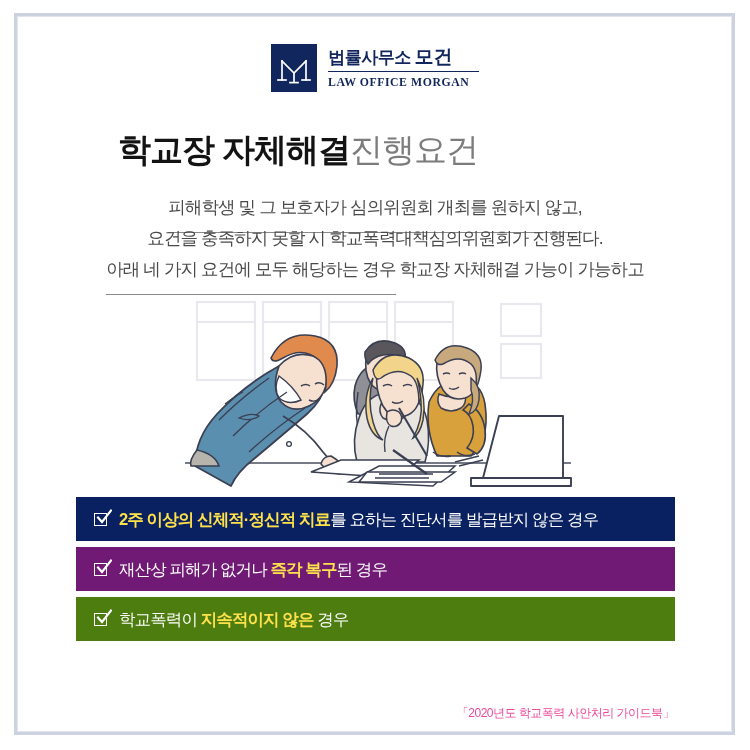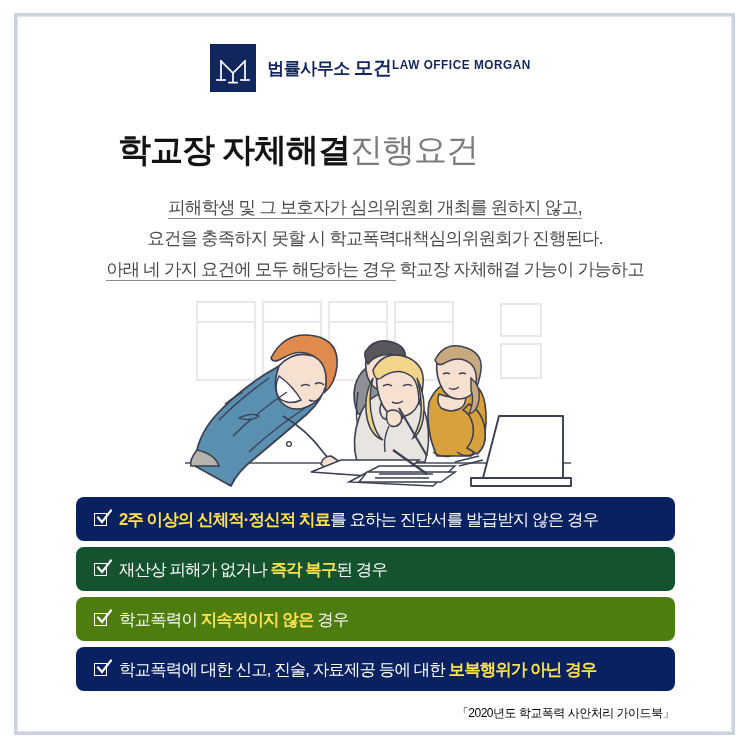--- a/index.html
+++ b/index.html
@@ -50,21 +50,22 @@
   .logo-mark {
     width: 46px;
     height: 48px;
     background: #12265e;
     display: block;
     flex: 0 0 auto;
   }
   .logo-text {
     margin-left: 11px;
     display: flex;
-    flex-direction: row;
+    flex-direction: column;
+    font-family: Liberation Serif, serif;
   }
   .logo-kr {
     font-size: 17px;
     font-weight: bold;
     color: #12265e;
     letter-spacing: -0.5px;
     line-height: 20px;
     white-space: nowrap;
   }
   .logo-kr .logo-kr-strong {
@@ -117,21 +118,21 @@
     text-align: center;
     font-size: 17.5px;
     line-height: 31px;
     color: #4a4a4a;
     letter-spacing: -0.9px;
     white-space: nowrap;
   }
   #lead-paragraph .p-line { display: block; }
   #lead-paragraph .p-underline {
     border-bottom: 1px solid #8a8a8a;
-    padding-bottom: 1px;
+    padding-bottom: 15px;
   }
 
   
   #illustration {
     position: absolute;
     left: 183px;
     top: 300px;
     width: 390px;
     height: 195px;
   }
@@ -145,21 +146,20 @@
     width: 599px;
   }
   .check-row {
     height: 44px;
     background: #0a2161;
     display: flex;
     align-items: center;
     margin-bottom: 6px;
     box-sizing: border-box;
     padding-left: 18px;
-    border-radius: 8px;
   }
   .check-box {
     flex: 0 0 auto;
     width: 15px;
     height: 15px;
     position: relative;
     margin-right: 10px;
   }
   .check-box .cb-square {
     position: absolute;
@@ -192,21 +192,21 @@
     color: #ffffff;
     font-weight: normal;
   }
 
   
   #source-caption {
     position: absolute;
     right: 76px;
     top: 705px;
     font-size: 12px;
-    color: #000000;
+    color: #ec4899;
     letter-spacing: -0.5px;
     white-space: nowrap;
   }
 </style>
 </head>
 <body>
 
 <div id="card-frame"></div>
 <div id="card-frame-inner"></div>
 
@@ -347,42 +347,33 @@
 
 <div class="check-row" style="background: rgb(10, 33, 97);">
       <span class="check-box">
         <span class="cb-square"></span>
         <svg class="cb-tick" viewBox="0 0 17 17" aria-hidden="true">
           <path d="M3 8.5 L7 13 L16 1.5" fill="none" stroke="#ffffff" stroke-width="2.1" stroke-linecap="square" stroke-linejoin="miter"></path>
         </svg>
       </span>
       <span class="check-label"><span class="hl">2주 이상의 신체적·정신적 치료</span><span class="nm">를 요하는 진단서를 발급받지 않은 경우</span></span>
     </div>
-    <div class="check-row" style="background: #14532d;">
+    <div class="check-row" style="background: #701a75;">
       <span class="check-box">
         <span class="cb-square"></span>
         <svg class="cb-tick" viewBox="0 0 17 17" aria-hidden="true">
           <path d="M3 8.5 L7 13 L16 1.5" fill="none" stroke="#ffffff" stroke-width="2.1" stroke-linecap="square" stroke-linejoin="miter"></path>
         </svg>
       </span>
       <span class="check-label"><span class="nm">재산상 피해가 없거나 </span><span class="hl">즉각 복구</span><span class="nm">된 경우</span></span>
     </div>
     <div class="check-row" style="background: #4d7c0f;">
       <span class="check-box">
         <span class="cb-square"></span>
         <svg class="cb-tick" viewBox="0 0 17 17" aria-hidden="true">
           <path d="M3 8.5 L7 13 L16 1.5" fill="none" stroke="#ffffff" stroke-width="2.1" stroke-linecap="square" stroke-linejoin="miter"></path>
         </svg>
       </span>
       <span class="check-label"><span class="nm">학교폭력이 </span><span class="hl">지속적이지 않은</span><span class="nm"> 경우</span></span>
     </div>
-    <div class="check-row" style="background: rgb(10, 33, 97);">
-      <span class="check-box">
-        <span class="cb-square"></span>
-        <svg class="cb-tick" viewBox="0 0 17 17" aria-hidden="true">
-          <path d="M3 8.5 L7 13 L16 1.5" fill="none" stroke="#ffffff" stroke-width="2.1" stroke-linecap="square" stroke-linejoin="miter"></path>
-        </svg>
-      </span>
-      <span class="check-label"><span class="nm">학교폭력에 대한 신고, 진술, 자료제공 등에 대한 </span><span class="hl">보복행위가 아닌 경우</span></span>
-    </div>
   </div>
 
 <div id="source-caption">「2020년도 학교폭력 사안처리 가이드북」</div>
 
 </body></html>

